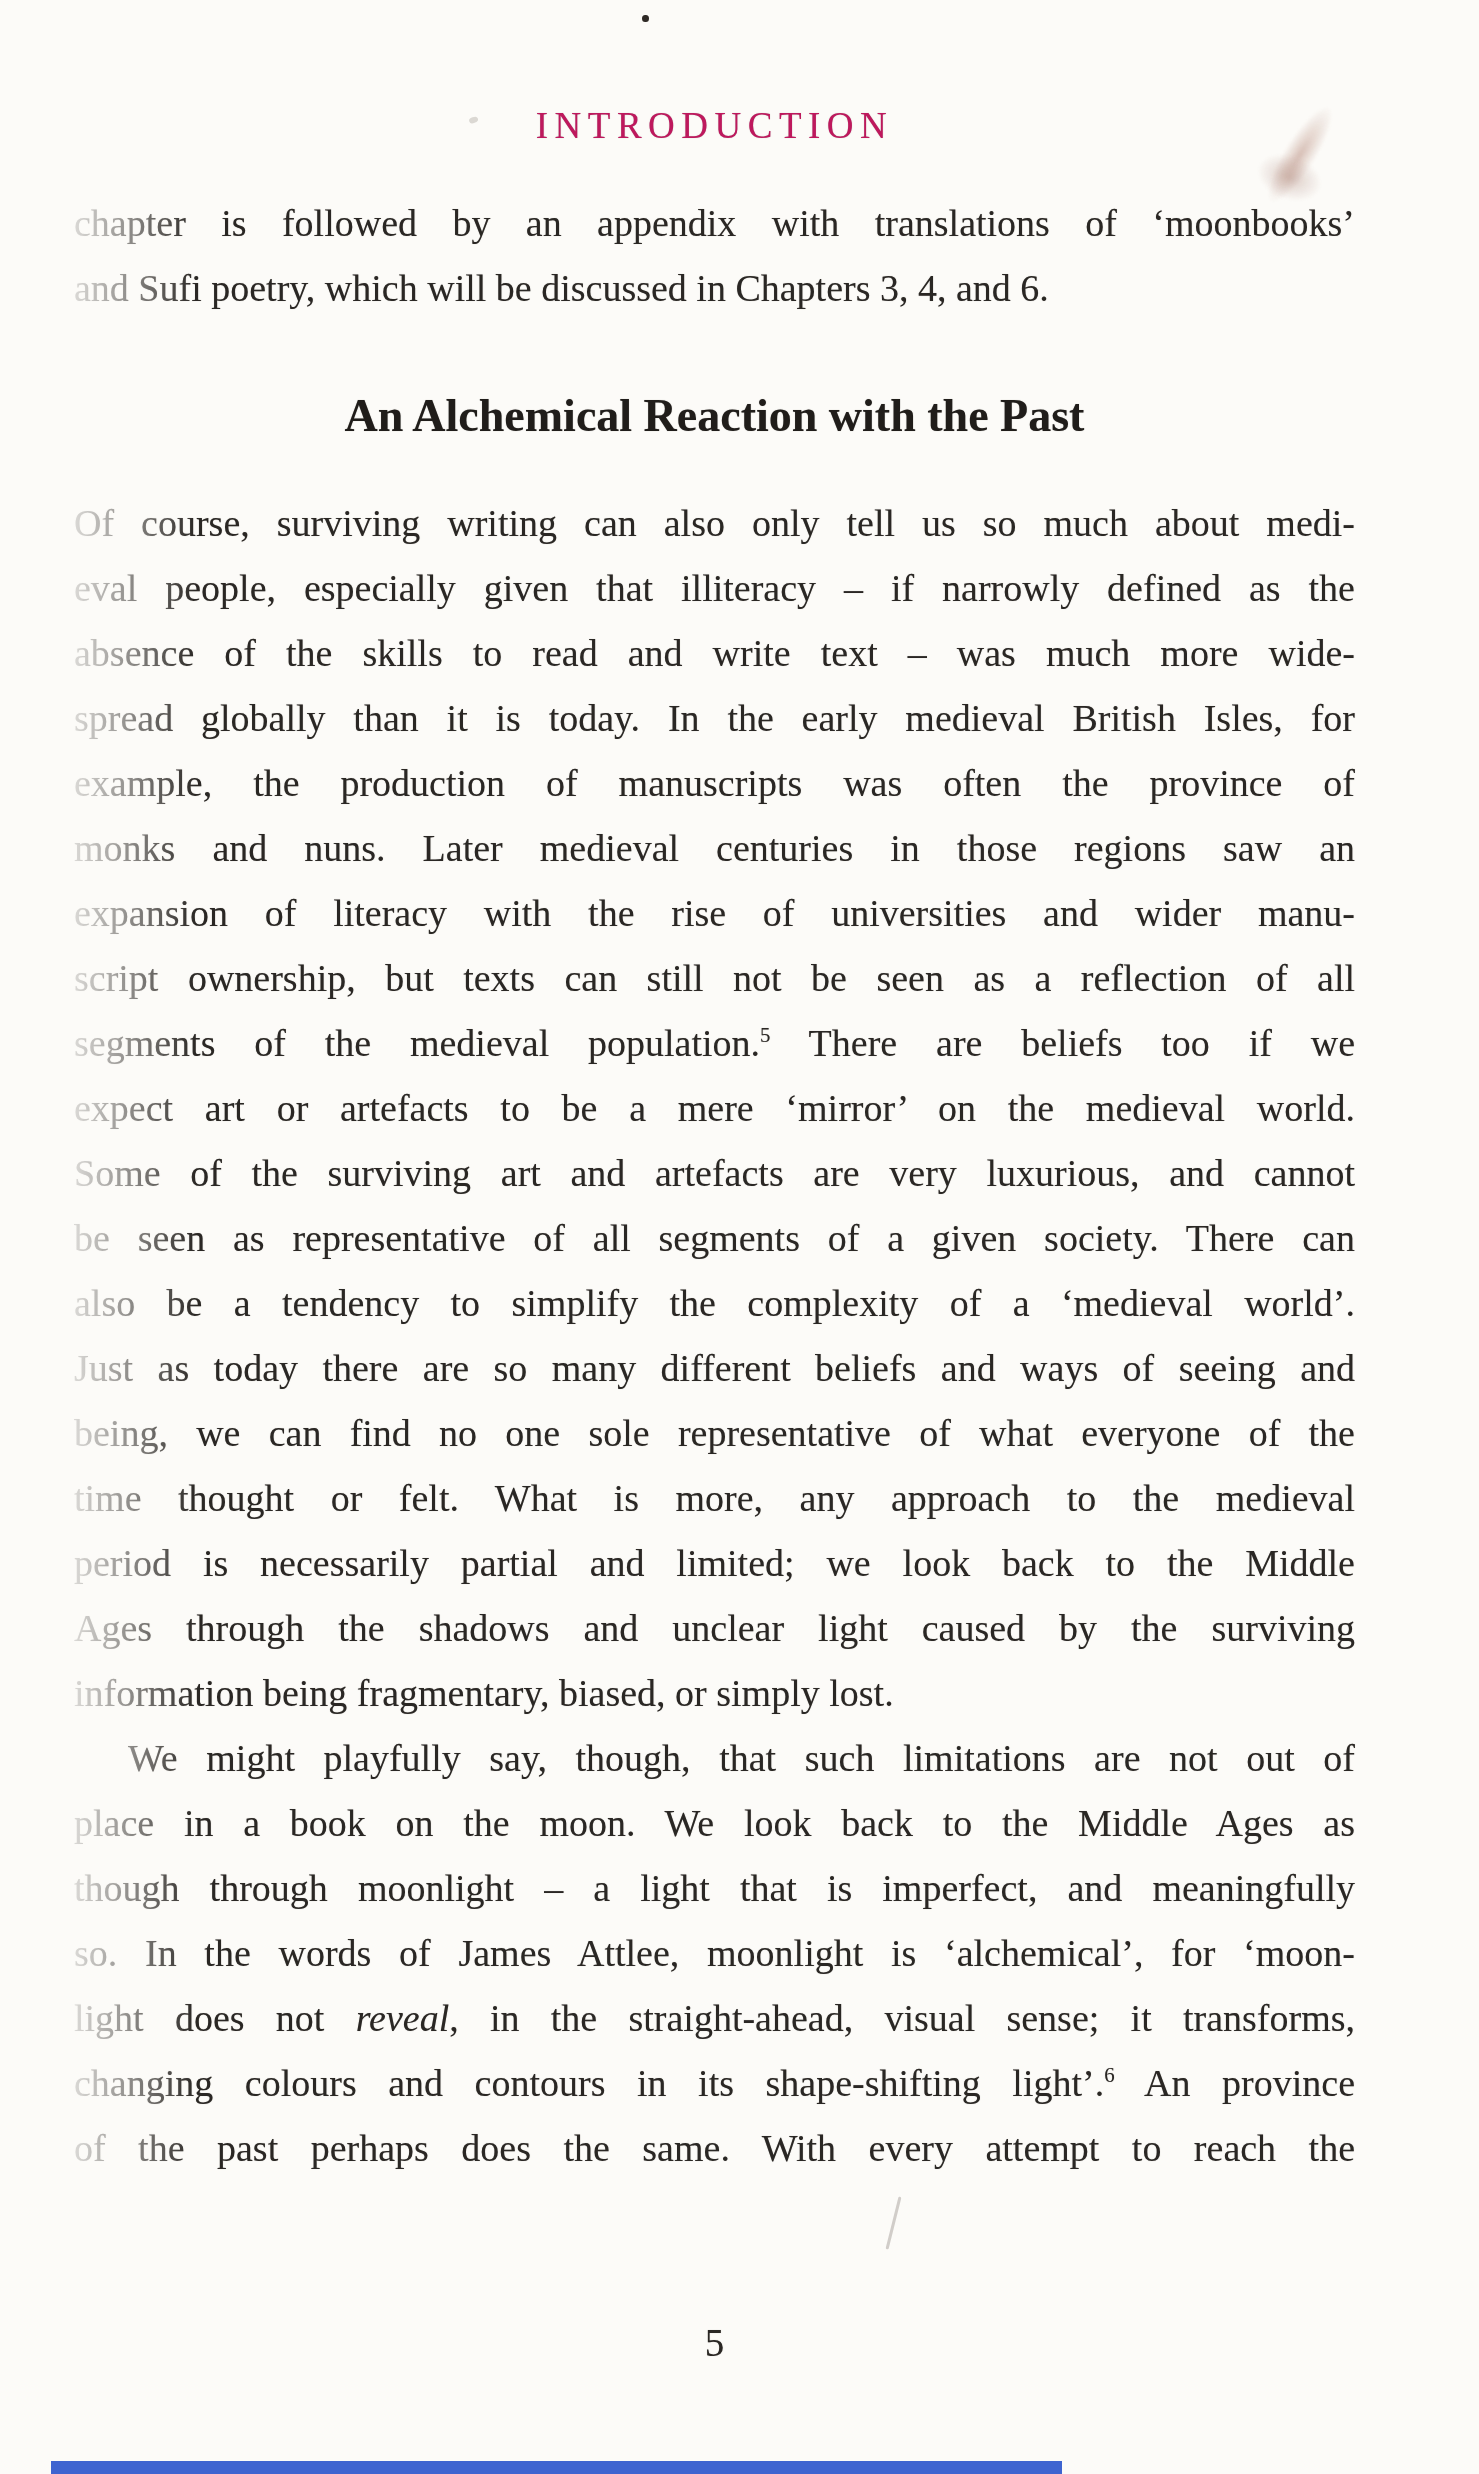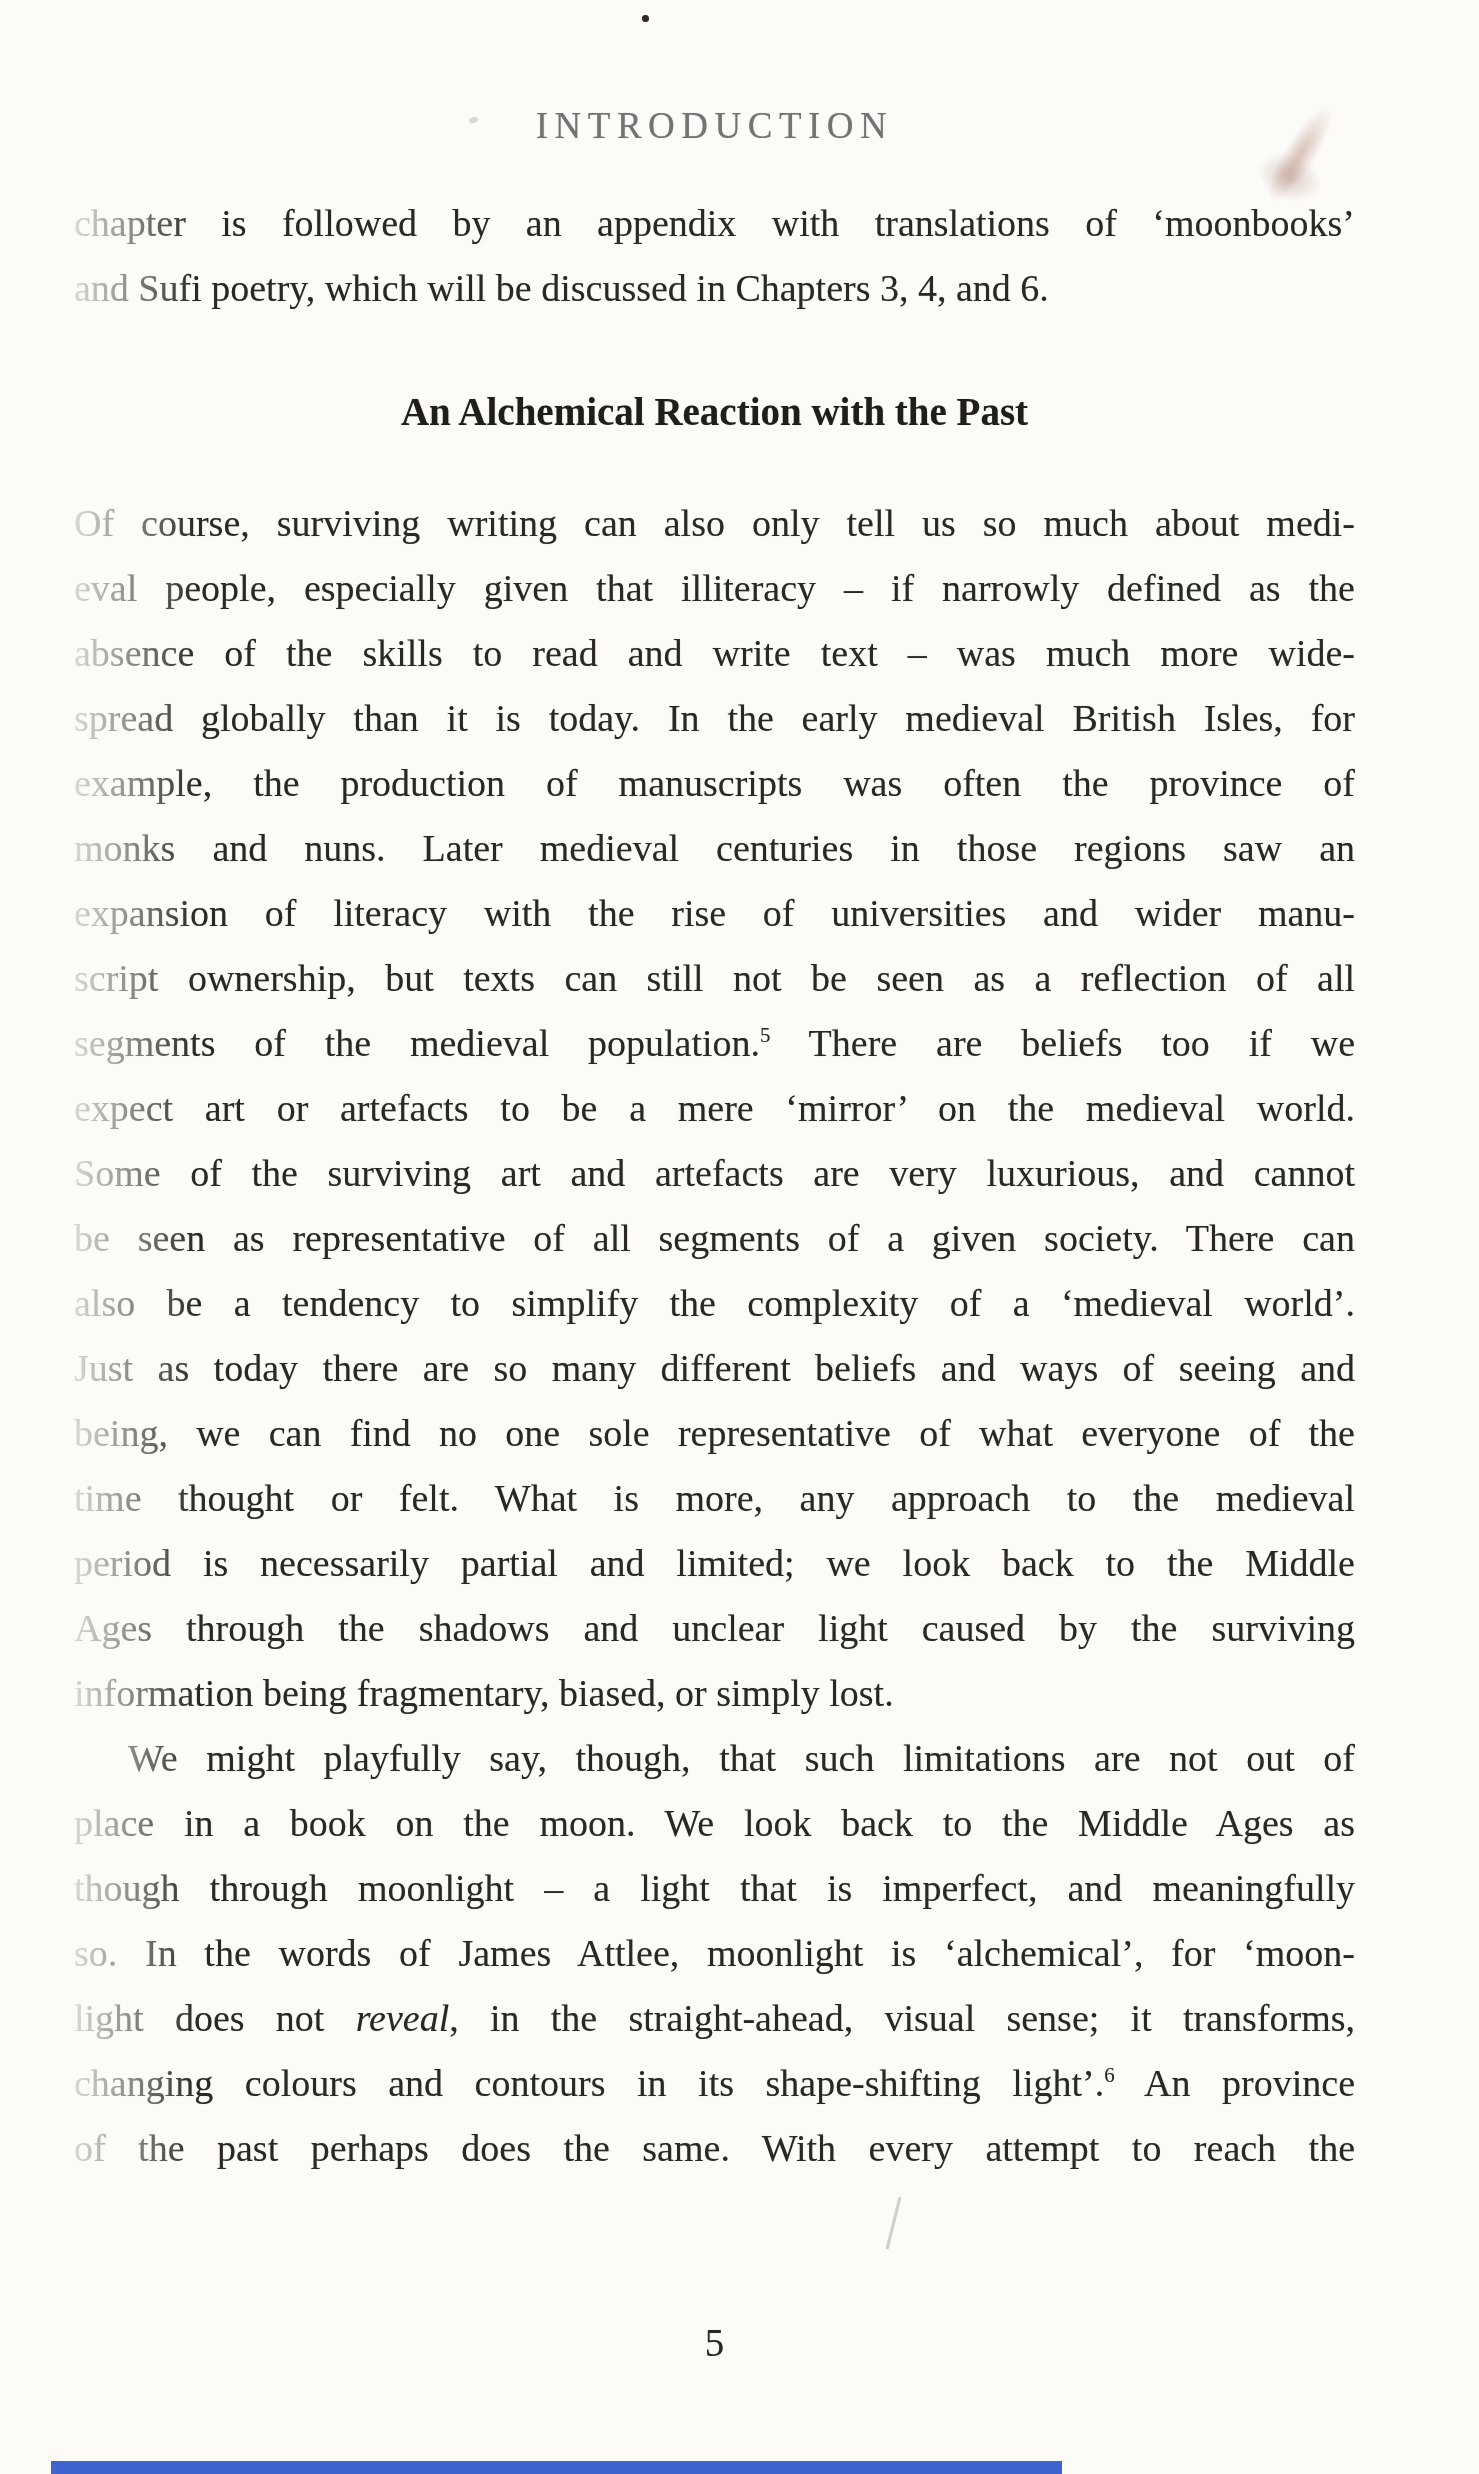--- a/index.html
+++ b/index.html
@@ -11,35 +11,35 @@
     font-family: "Liberation Serif", serif;
     color: #2a2724;
     overflow: hidden;
   }
   .running-head {
     position: absolute;
     top: 104px; left: 74px; width: 1281px;
     text-align: center;
     font-size: 37px;
     letter-spacing: 6.5px;
-    color: #737373;
+    color: #be185d;
     text-shadow: 0 0 0.9px rgba(45,40,35,0.35);
   }
   .para1 {
     position: absolute;
     top: 191px; left: 74px; width: 1281px;
     font-size: 38px; line-height: 65px;
     text-shadow: 0 0 0.9px rgba(45,40,35,0.35);
   }
   .heading {
     position: absolute;
     top: 389px; left: 74px; width: 1281px;
     text-align: center;
     font-weight: bold;
-    font-size: 39px;
+    font-size: 46px;
     color: #201d1a;
     text-shadow: 0 0 0.9px rgba(32,29,26,0.4);
   }
   .bodytext {
     position: absolute;
     top: 491px; left: 74px; width: 1281px;
     font-size: 38px; line-height: 65px;
     text-shadow: 0 0 0.9px rgba(45,40,35,0.35);
   }
   .line { text-align: justify; text-align-last: left; }

